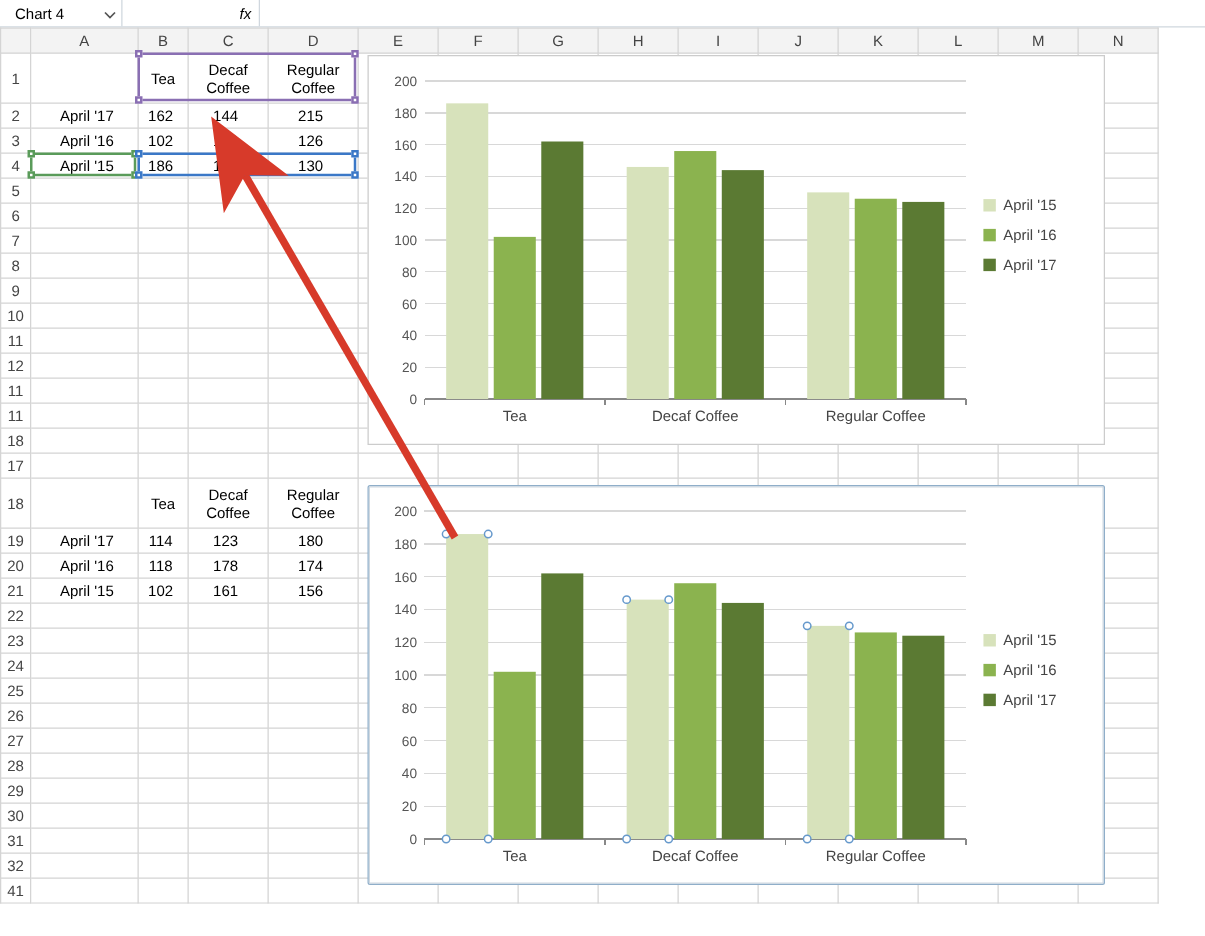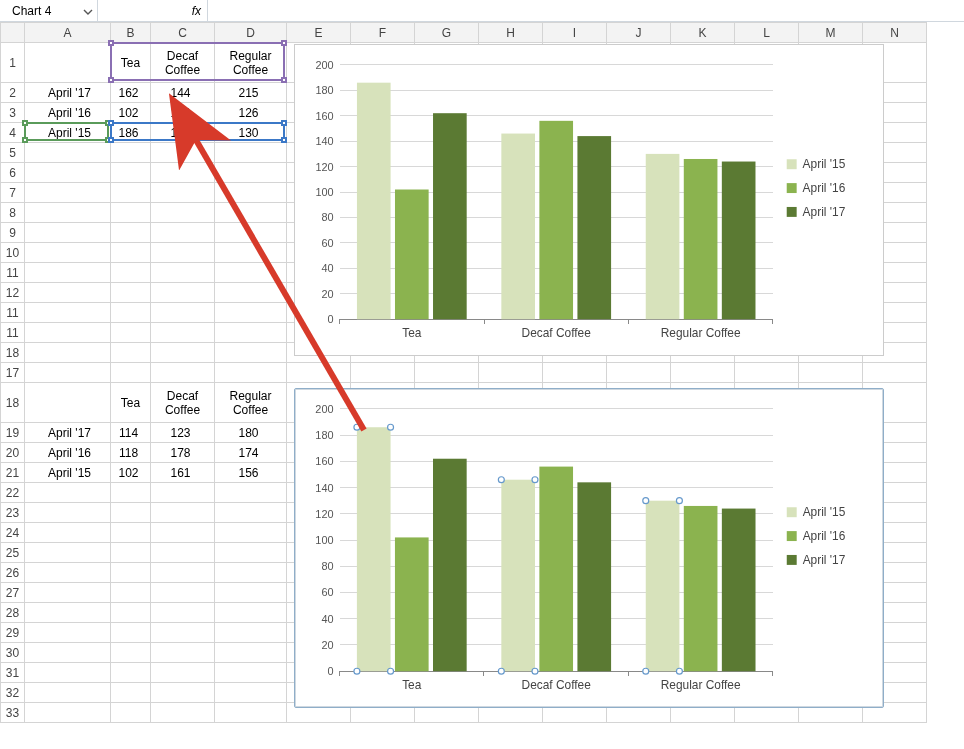--- a/index.html
+++ b/index.html
@@ -630,21 +630,21 @@
           <td class=""></td>
           <td class=""></td>
           <td class=""></td>
           <td class=""></td>
           <td class=""></td>
           <td class=""></td>
           <td class=""></td>
           <td class=""></td>
         </tr>
         <tr>
-          <td class="rh">33</td>
+          <td class="rh">41</td>
           <td class=""></td>
           <td class=""></td>
           <td class=""></td>
           <td class=""></td>
           <td class=""></td>
           <td class=""></td>
           <td class=""></td>
           <td class=""></td>
           <td class=""></td>
           <td class=""></td>

